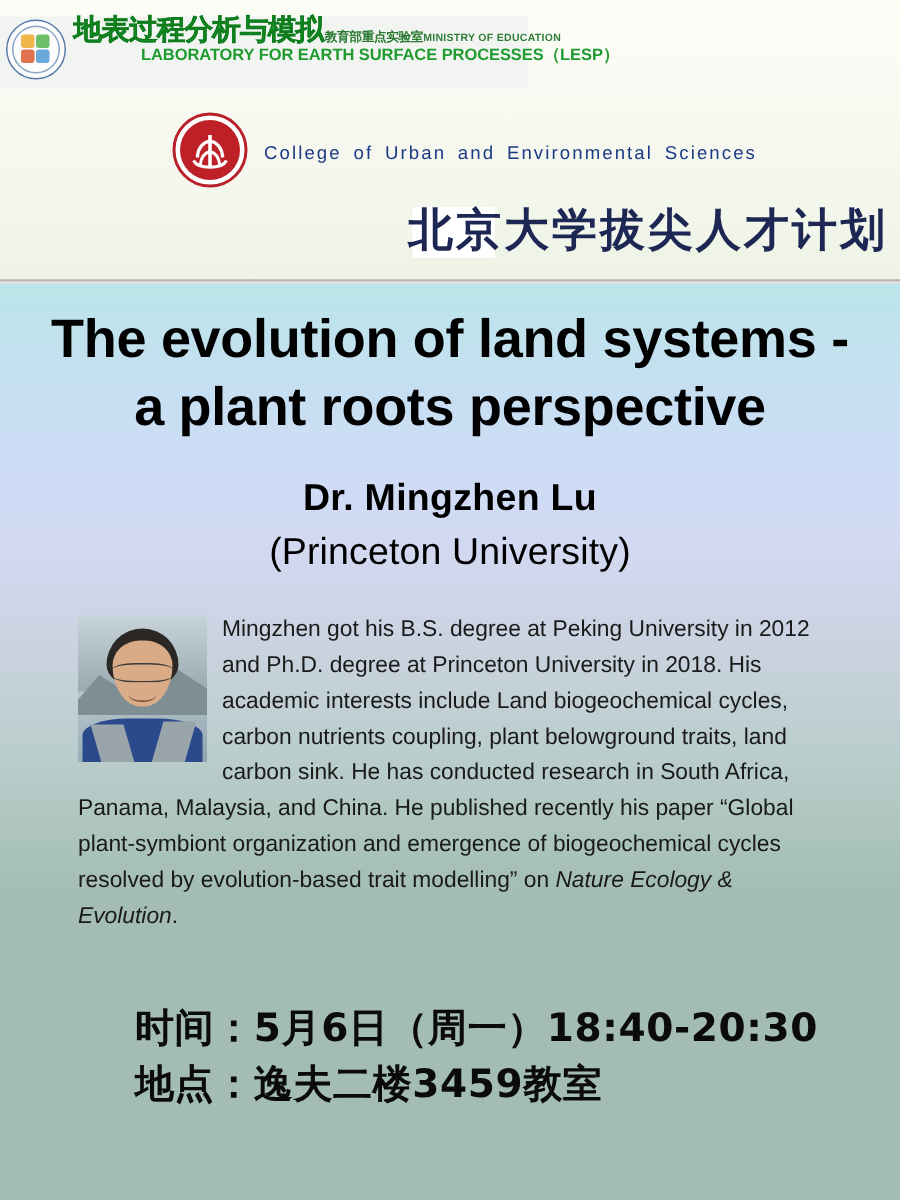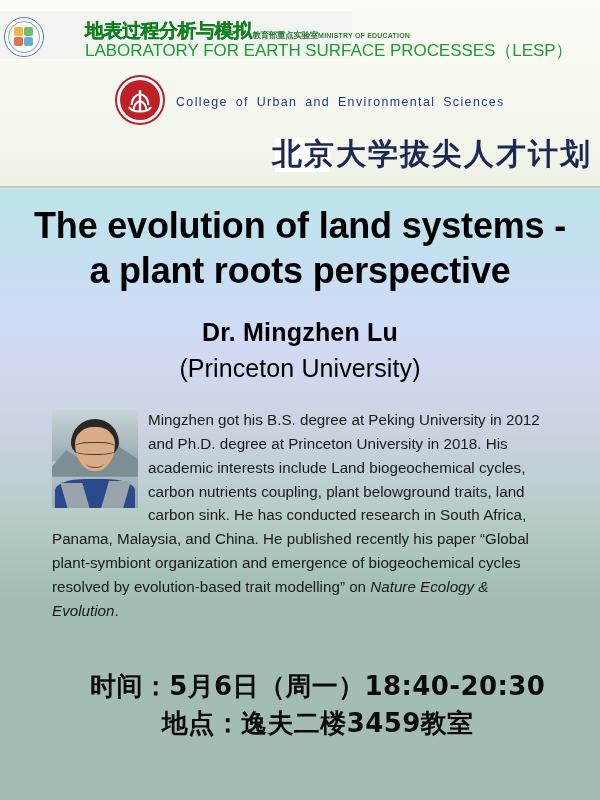--- a/index.html
+++ b/index.html
@@ -52,24 +52,23 @@
 
   
   .lesp-block {
     position: absolute;
     left: 0;
     top: 11px;
     width: 352px;
     height: 48px;
     background: #f2f4f2;
     display: flex;
-    align-items: flex-end;
+    align-items: flex-start;
     padding-left: 2px;
     box-sizing: border-box;
-    gap: 36px;
   }
   .lesp-seal {
     position: relative;
     width: 44px;
     height: 44px;
     flex: 0 0 44px;
   }
   .lesp-seal .ring-outer {
     position: absolute;
     left: 2px; top: 2px;
@@ -126,26 +125,27 @@
     letter-spacing: -0.3px;
   }
   .lesp-moe-en {
     font-size: 7px;
     font-weight: bold;
     color: #2f7d38;
     letter-spacing: 0.2px;
     margin-top: 1px;
   }
   .lesp-line2 {
-    font-size: 17px;
-    font-weight: normal;
+    font-size: 11px;
+    font-weight: bold;
     color: #1f9b2f;
     letter-spacing: -0.05px;
     margin-top: 2px;
     white-space: nowrap;
+    margin-left: 45px;
   }
 
   
   .pku-block {
     position: absolute;
     left: 112px;
     top: 72px;
     display: flex;
     align-items: center;
   }
@@ -337,21 +337,20 @@
     position: absolute;
     left: 90px;
     top: 668px;
     font-family: "DejaVu Sans", "Liberation Sans", sans-serif;
     font-size: 26px;
     font-weight: bold;
     color: #0b0b0b;
     line-height: 1.42;
     letter-spacing: 0.4px;
     white-space: nowrap;
-    text-align: center;
   }
   .footer .row { display: block; }
 </style>
 </head>
 <body>
 
 <div class="poster">
 
   <div class="header-band"></div>
   <div class="header-rule"></div>

